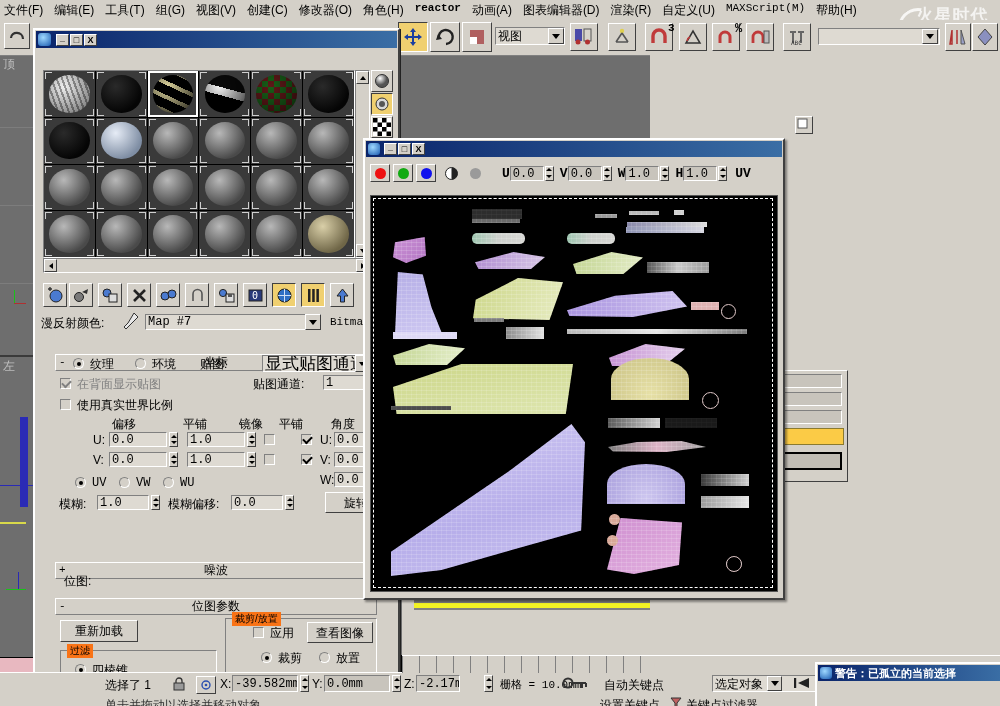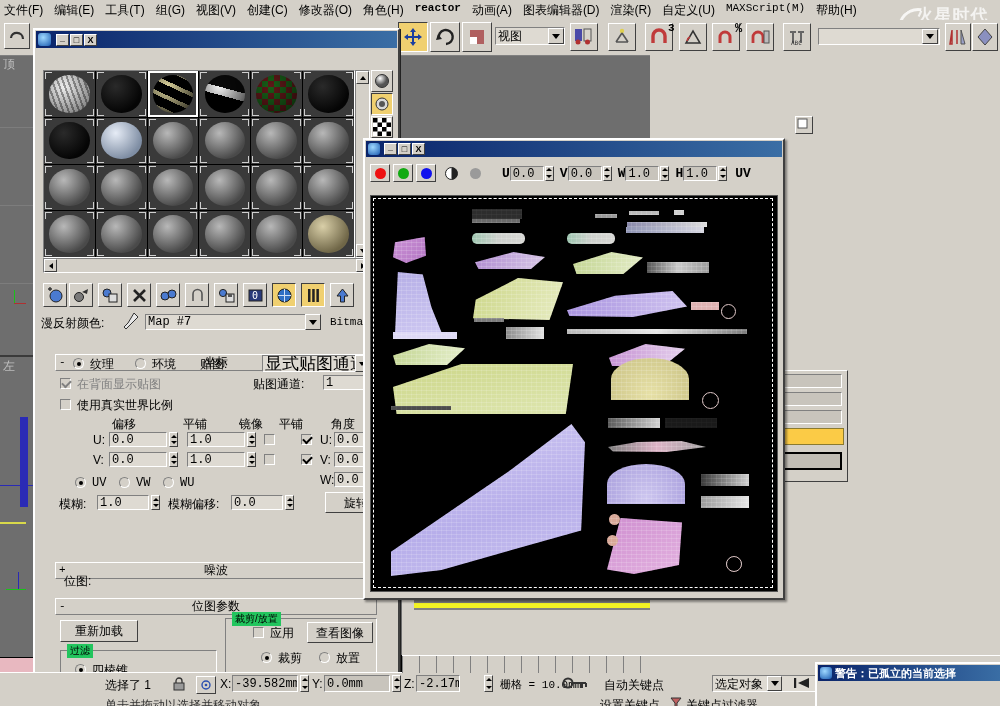--- a/index.html
+++ b/index.html
@@ -27,21 +27,21 @@
   .cb.on:after{content:"";position:absolute;left:1px;top:1px;width:7px;height:4px;
       border-left:2px solid #000;border-bottom:2px solid #000;transform:rotate(-45deg);}
   .cb.dis{background:#d4d0c8;}
   .cb.dis:after{border-color:#808080;}
   .rb{width:11px;height:11px;border-radius:50%;background:#d4d0c8;
       border:1px solid;border-color:#808080 #ffffff #ffffff #808080;box-sizing:border-box;
       display:inline-block;vertical-align:-2px;position:relative;}
   .rb.on:after{content:"";position:absolute;left:2.5px;top:2.5px;width:4px;height:4px;
       border-radius:50%;background:#000;}
   .grp{border:1px solid;border-color:#808080 #ffffff #ffffff #808080;position:absolute;}
-  .grp>.lg{position:absolute;top:-7px;left:6px;background:#22c55e;padding:0 3px;
+  .grp>.lg{position:absolute;top:-7px;left:6px;background:#f97316;padding:0 3px;
       font-family:"Liberation Mono","DejaVu Sans Mono",monospace;font-size:10px;color:#000;}
   .roll{background:#d4d0c8;border:1px solid;border-color:#ffffff #808080 #808080 #ffffff;
       text-align:center;font-family:"Liberation Mono","DejaVu Sans Mono",monospace;
       font-size:11px;height:15px;line-height:14px;position:relative;}
   .roll .pm{position:absolute;left:3px;top:0;}
   .btn{background:#d4d0c8;border:1px solid;border-color:#ffffff #404040 #404040 #ffffff;
       text-align:center;box-sizing:border-box;color:#000;cursor:default;}
   .cnlbl{font-family:"Liberation Sans","DejaVu Sans",sans-serif;font-size:12px;color:#000;}
   .mono{font-family:"Liberation Mono","DejaVu Sans Mono",monospace;}
   .ttl{height:15px;background:linear-gradient(to right,#0a246a,#3a6ea5);

